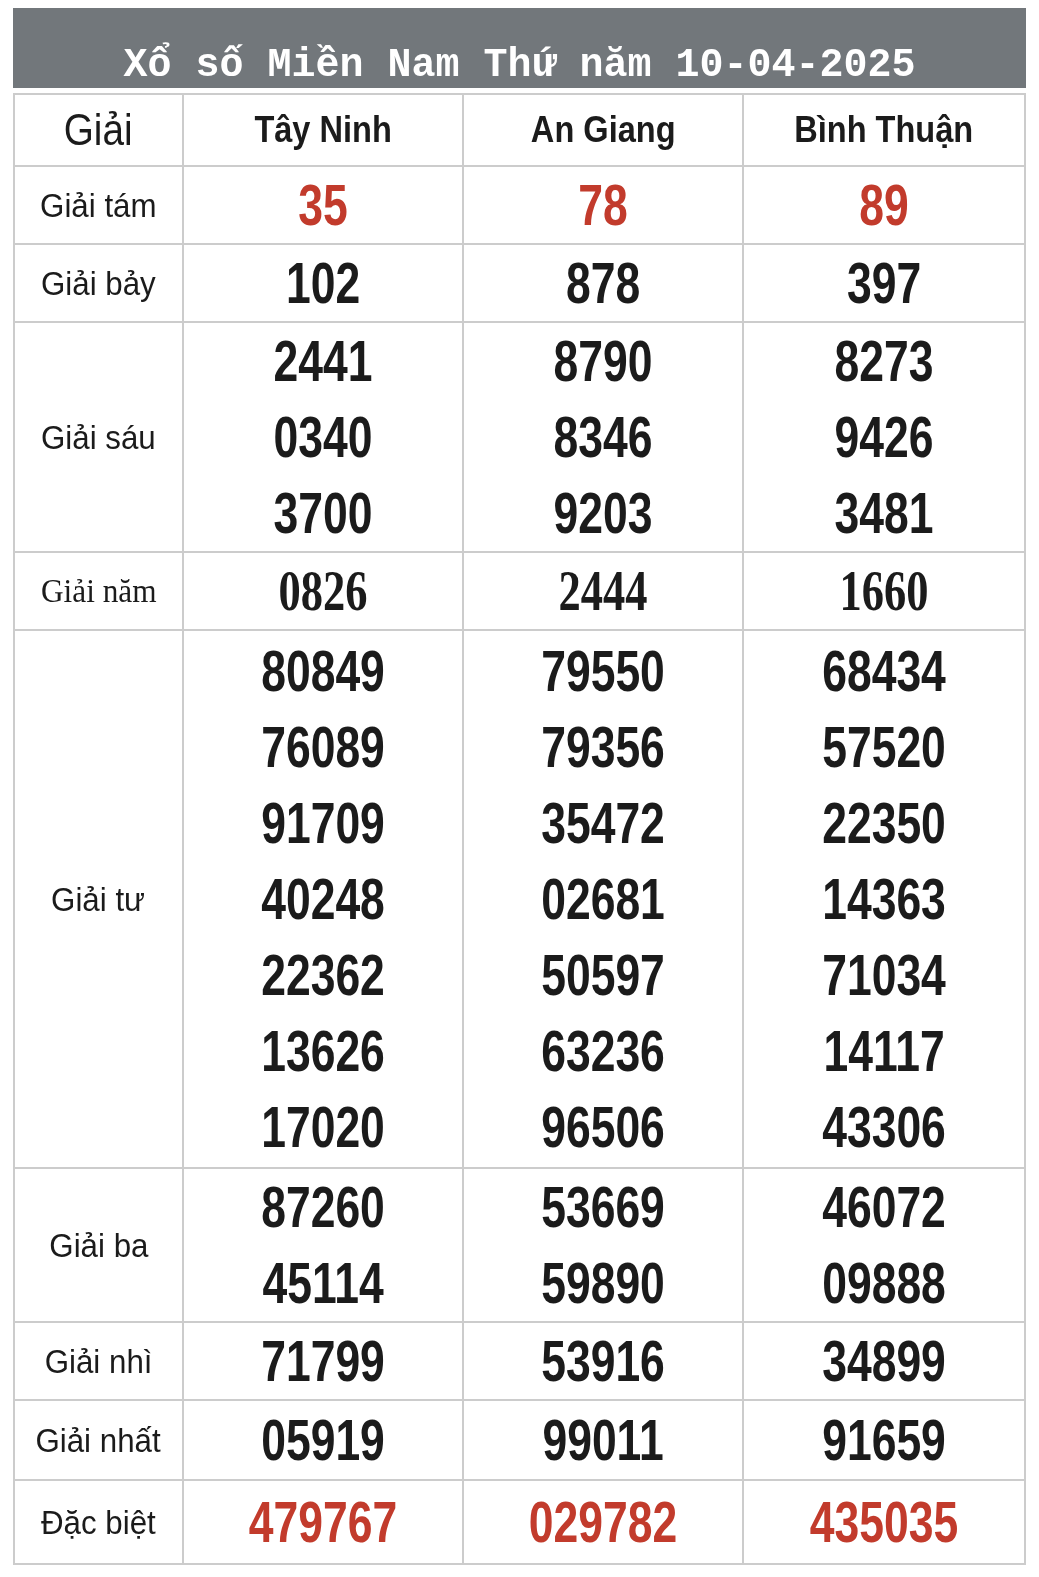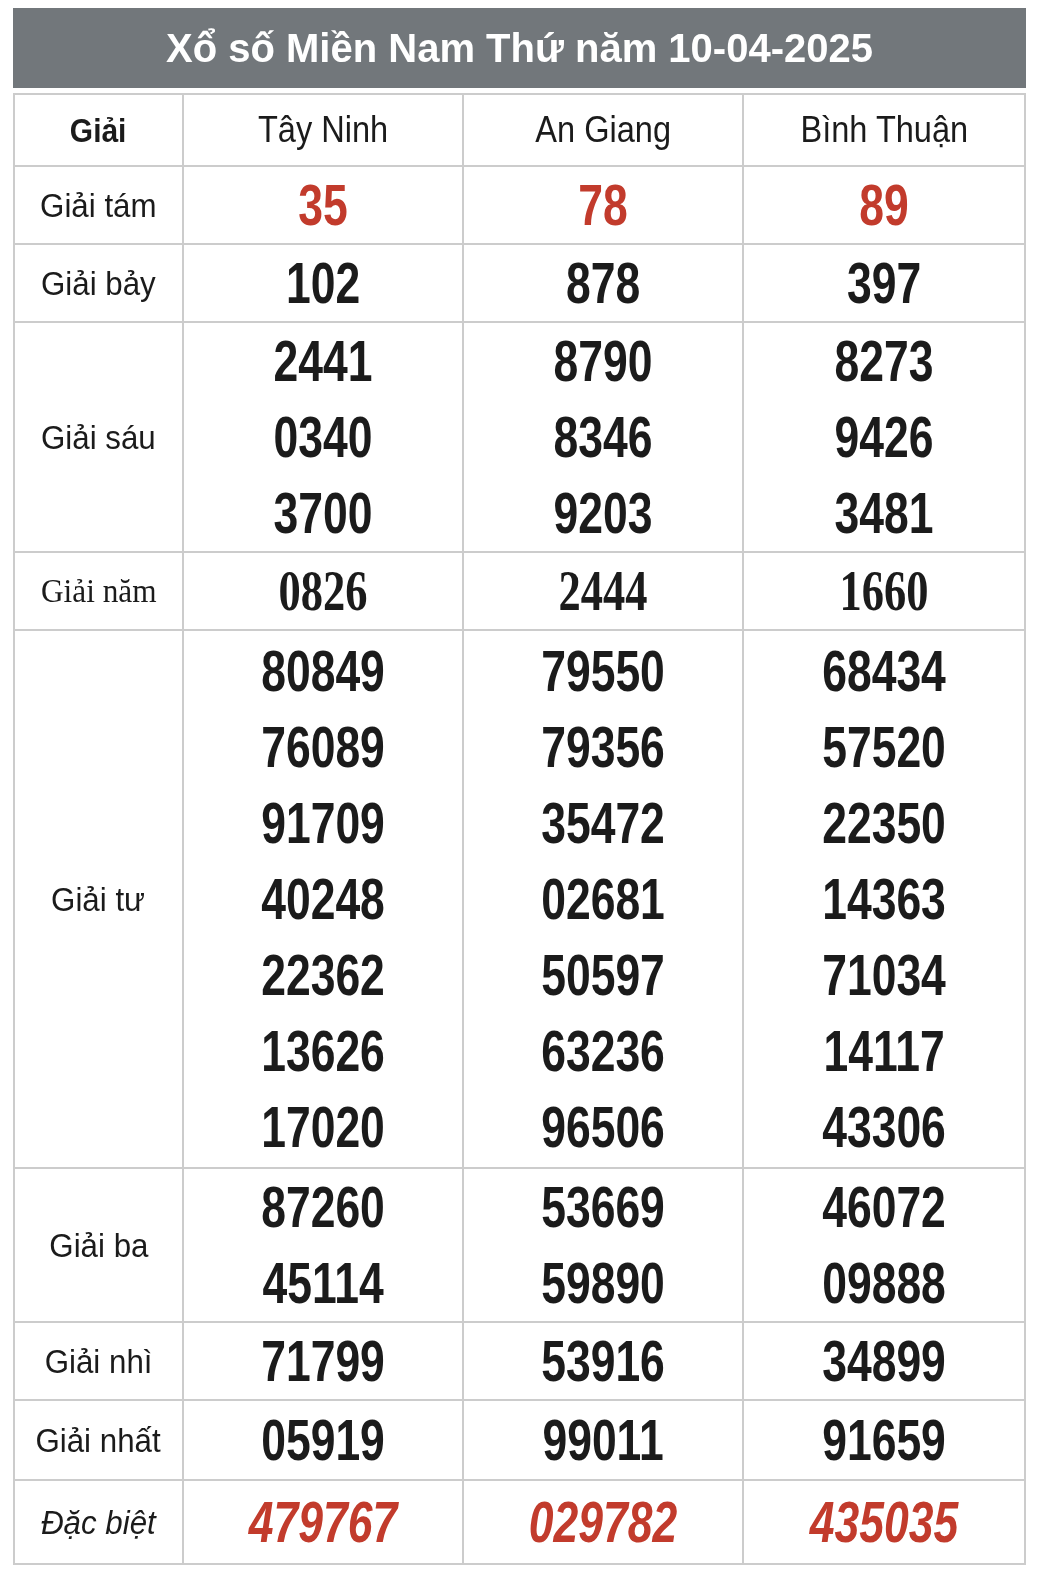--- a/index.html
+++ b/index.html
@@ -19,22 +19,23 @@
     height: 1577px;
     padding: 8px 13px 0 13px;
     background: #ffffff;
     overflow: hidden;
   }
   .title-bar {
     background: var(--title-bg);
     height: 80px;
     margin-bottom: 5px;
     display: flex;
-    align-items: center;
+    align-items: flex-end;
     justify-content: center;
+    font-family: Liberation Mono, monospace;
   }
   .title-text {
     color: #ffffff;
     font-weight: 700;
     font-size: 40px;
     white-space: nowrap;
   }
   table.results {
     width: 100%;
     border-collapse: collapse;
@@ -43,26 +44,26 @@
   }
   table.results td, table.results th {
     border: 2px solid var(--border);
     background: #ffffff;
     text-align: center;
     vertical-align: middle;
     padding: 0;
     overflow: hidden;
   }
   th.col-label {
+    font-weight: 400;
+    font-size: 44px;
+    color: var(--ink);
+  }
+  th.col-city {
     font-weight: 700;
-    font-size: 34px;
-    color: var(--ink);
-  }
-  th.col-city {
-    font-weight: 400;
     font-size: 37px;
     color: var(--ink);
   }
   th .sq { display: inline-block; transform: scaleX(0.88); white-space: nowrap; }
   td.label {
     font-weight: 400;
     font-size: 34px;
     color: var(--ink);
   }
   td.label .sq { display: inline-block; transform: scaleX(0.92); white-space: nowrap; }
@@ -78,21 +79,21 @@
   tr.hl .num { color: var(--red); }
   tr.r-head  { height: 72px; }
   tr.r-0 { height: 68px; }
   tr.r-1 { height: 76px; }
   tr.r-2 { height: 228px; }
   tr.r-3 { height: 78px; font-family: Liberation Serif, serif; }
   tr.r-4 { height: 538px; }
   tr.r-5 { height: 153px; border-radius: 31px; }
   tr.r-6 { height: 73px; margin-top: 48px; }
   tr.r-7 { height: 80px; border-radius: 11px; }
-  tr.r-8 { height: 84px; font-style: italic; }
+  tr.r-8 { height: 84px; }
 </style>
 </head>
 <body>
 
 <div class="page">
 
   <div class="title-bar">
     <span class="title-text">Xổ số Miền Nam Thứ năm 10-04-2025</span>
   </div>
 

